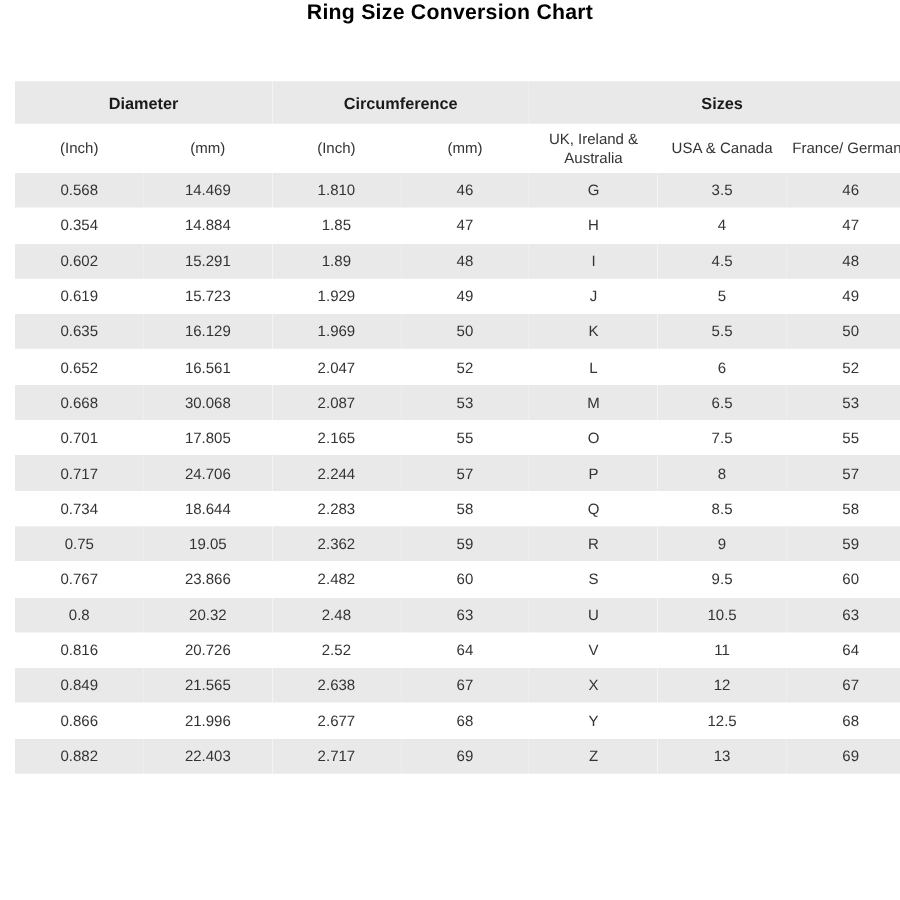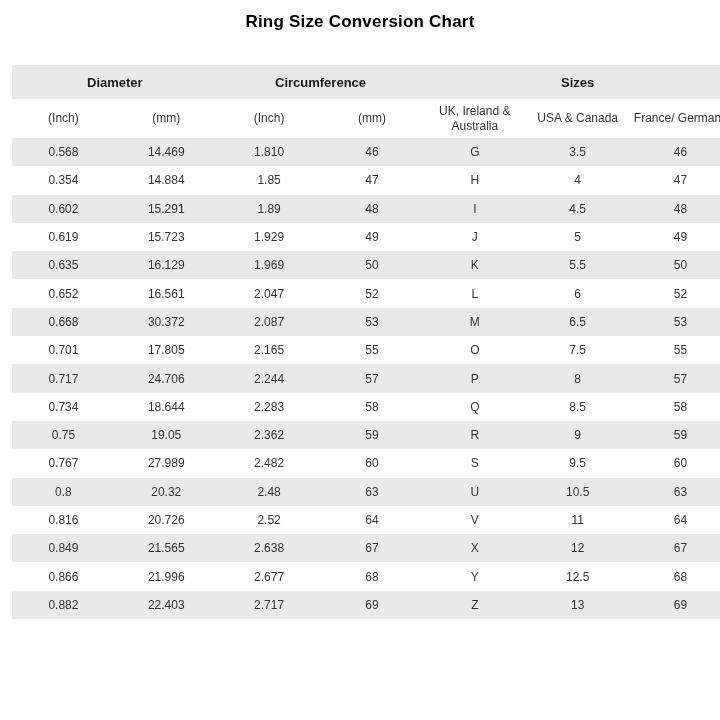--- a/index.html
+++ b/index.html
@@ -8,21 +8,21 @@
     height: 720px;
     background: #ffffff;
     overflow: hidden;
     font-family: "Liberation Sans", "DejaVu Sans", sans-serif;
     color: var(--text, #333333);
     -webkit-font-smoothing: antialiased;
   }
   .header {
     height: 65px;
     box-sizing: border-box;
-    padding-top: 12px;
+    padding-top: 0;
     text-align: center;
   }
   .title {
     margin: 0;
     font-size: 17px;
     font-weight: bold;
     color: var(--title, #000000);
     letter-spacing: 0.2px;
   }
   table.conversion {
@@ -139,21 +139,21 @@
           <td>0.652</td>
           <td>16.561</td>
           <td>2.047</td>
           <td>52</td>
           <td>L</td>
           <td>6</td>
           <td>52</td>
         </tr>
         <tr>
           <td>0.668</td>
-          <td>30.372</td>
+          <td>30.068</td>
           <td>2.087</td>
           <td>53</td>
           <td>M</td>
           <td>6.5</td>
           <td>53</td>
         </tr>
         <tr>
           <td>0.701</td>
           <td>17.805</td>
           <td>2.165</td>
@@ -184,21 +184,21 @@
           <td>0.75</td>
           <td>19.05</td>
           <td>2.362</td>
           <td>59</td>
           <td>R</td>
           <td>9</td>
           <td>59</td>
         </tr>
         <tr>
           <td>0.767</td>
-          <td>27.989</td>
+          <td>23.866</td>
           <td>2.482</td>
           <td>60</td>
           <td>S</td>
           <td>9.5</td>
           <td>60</td>
         </tr>
         <tr>
           <td>0.8</td>
           <td>20.32</td>
           <td>2.48</td>

